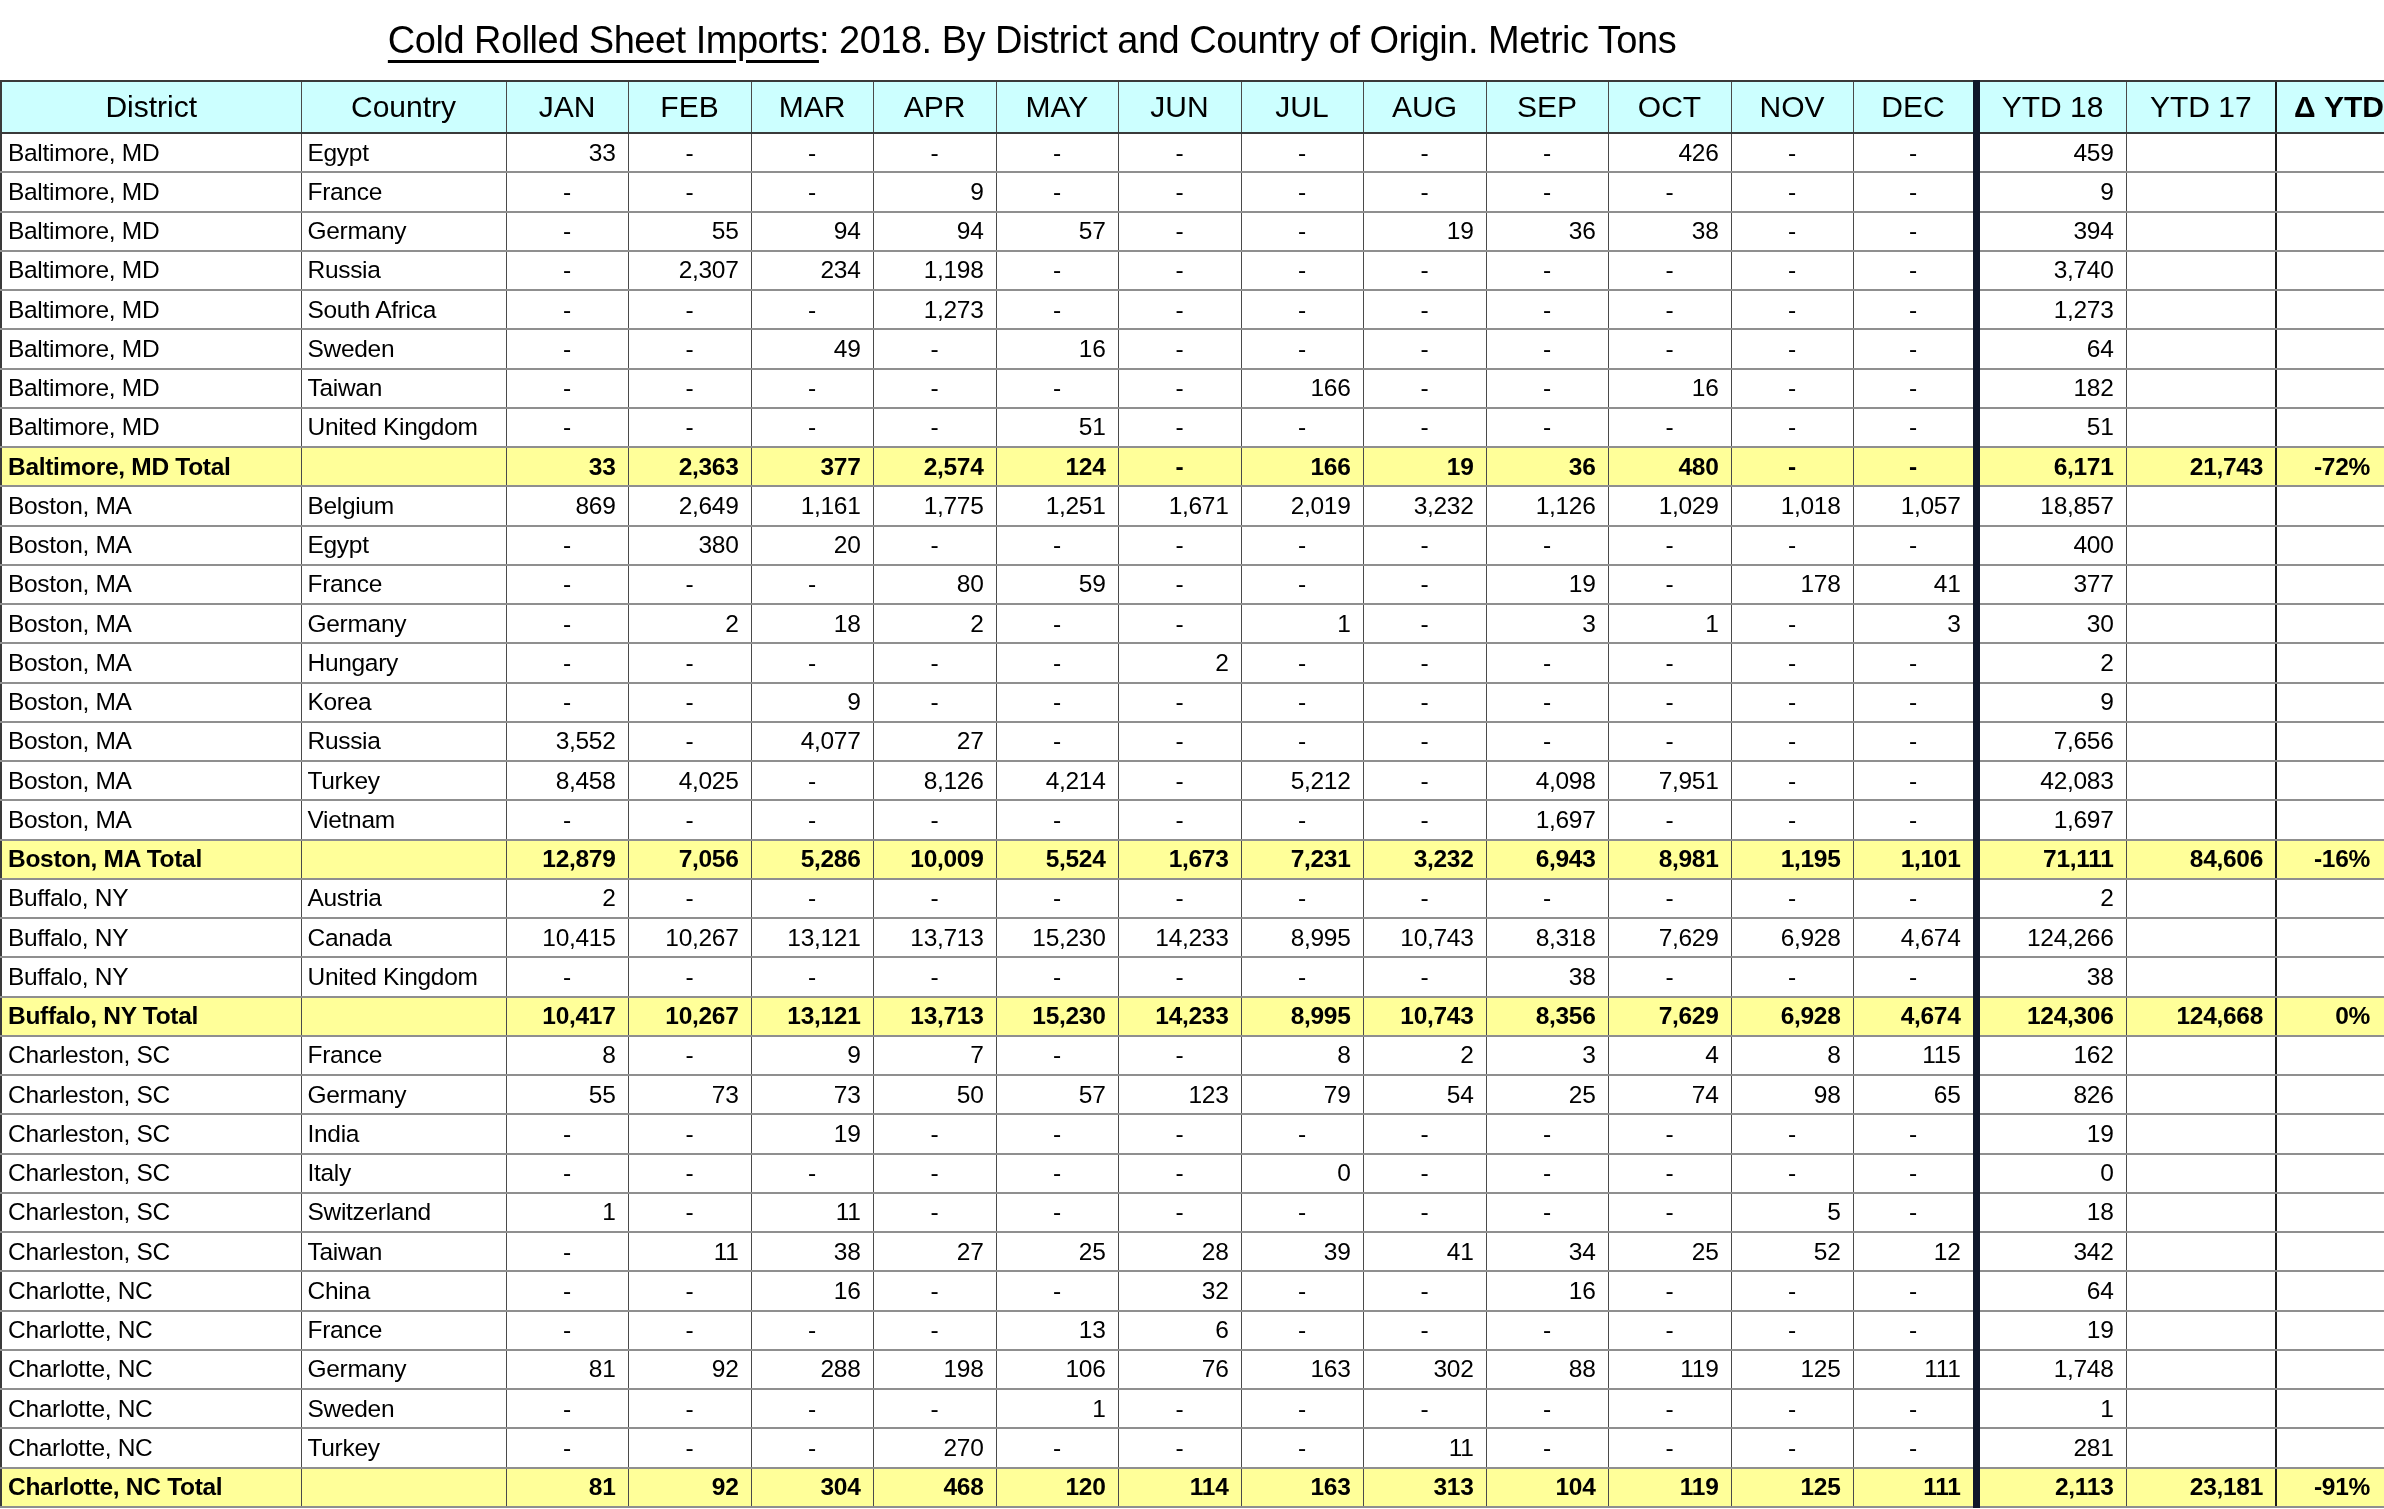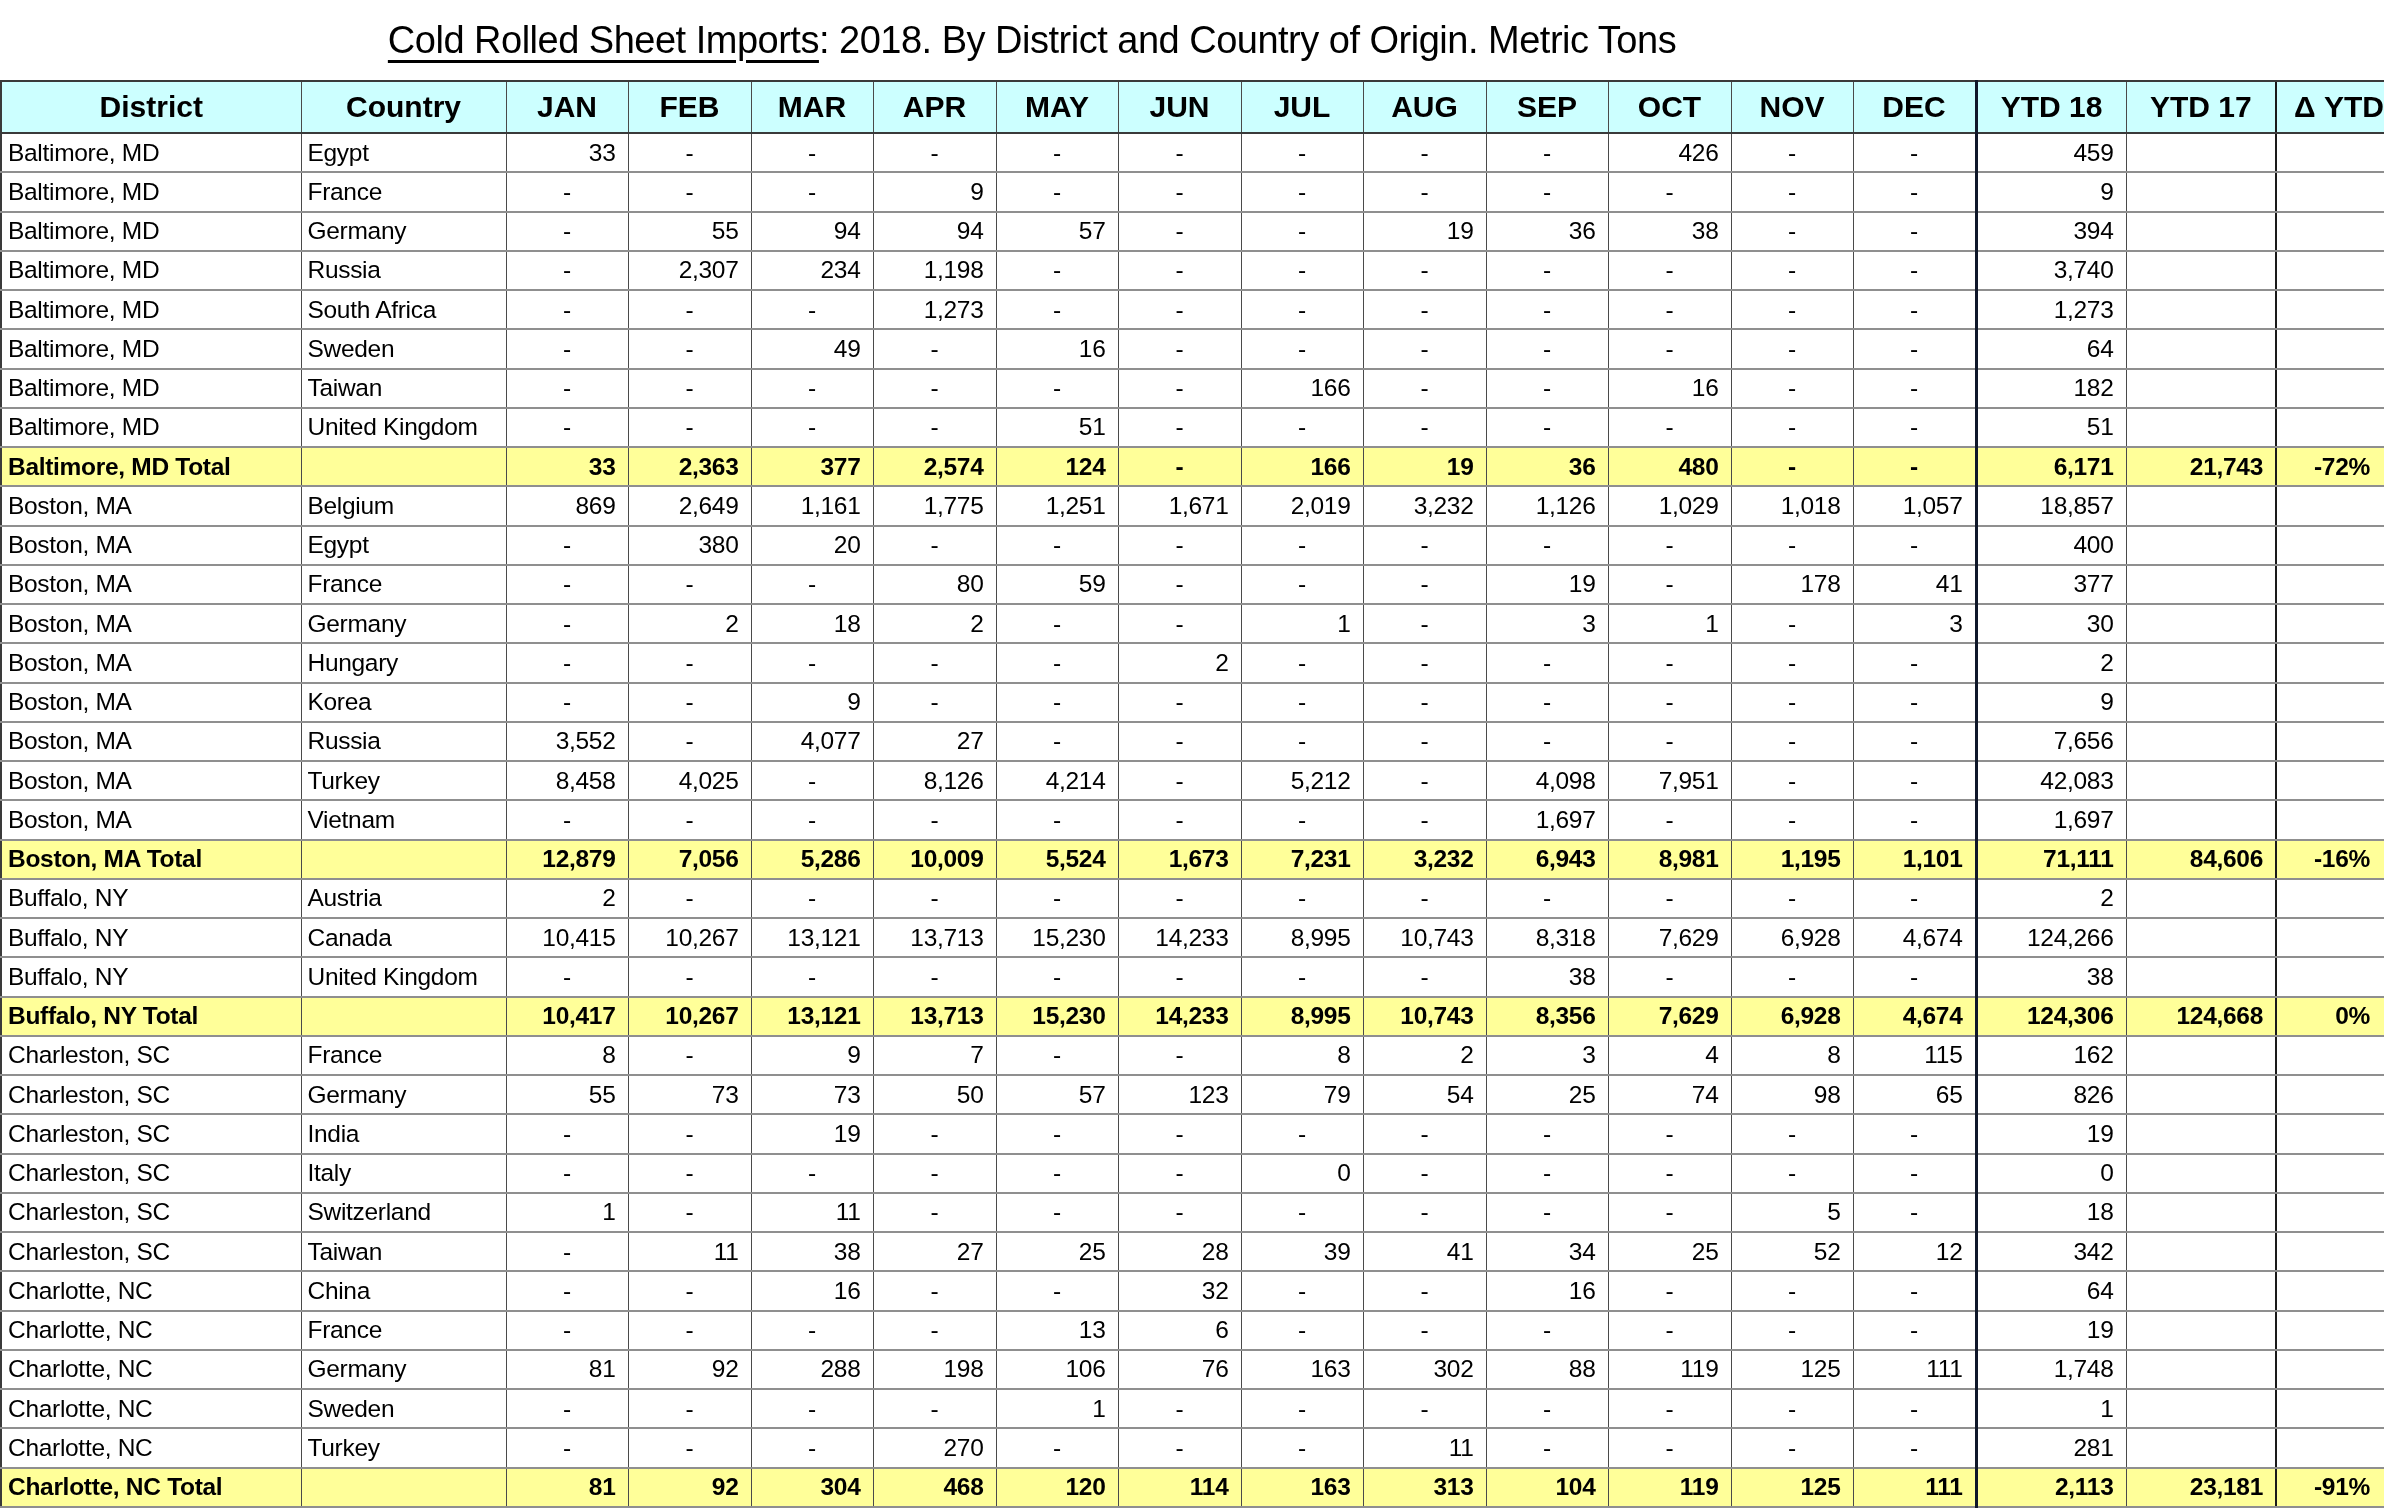--- a/index.html
+++ b/index.html
@@ -22,21 +22,21 @@
     text-underline-offset: 7px;
   }
 
   table.report {
     width: 2384px; height: 1428px;
     border-collapse: collapse; table-layout: fixed;
     border: 2px solid #3a3a3a;
   }
   th {
     background: var(--header-bg, #CCFFFF);
-    font-size: 30px; font-weight: bold;
+    font-size: 30px; font-weight: normal;
     text-align: center; vertical-align: middle;
     height: 50px;
     border: 1px solid #4a4a4a;
     border-top: 2px solid #3a3a3a;
     border-bottom: 2px solid #3a3a3a;
     overflow: hidden; white-space: nowrap;
     padding: 0;
   }
   th.delta-header { font-weight: bold; text-align: right; padding-left: 2px; }
   td {
@@ -47,21 +47,21 @@
     border-top: 2px solid #8f8f8f;
     border-bottom: 2px solid #8f8f8f;
     overflow: hidden; white-space: nowrap;
     padding: 0;
   }
   td.label { text-align: left; padding-left: 6px; }
   td.num   { text-align: right; padding-right: 12px; }
   td.dash  { text-align: center; }
   td.empty { }
   
-  th:nth-child(15), td:nth-child(15) { border-left: 3px solid #0f172a; }
+  th:nth-child(15), td:nth-child(15) { border-left: 7px solid #0f172a; }
   th:nth-child(17), td:nth-child(17) { border-left: 2px solid #1a1a1a; }
   td:nth-child(17) { padding-right: 14px; }
 
   tr.total td {
     background: var(--total-bg, #FFFF99);
     font-weight: bold;
   }
 </style>
 </head>
 <body>

